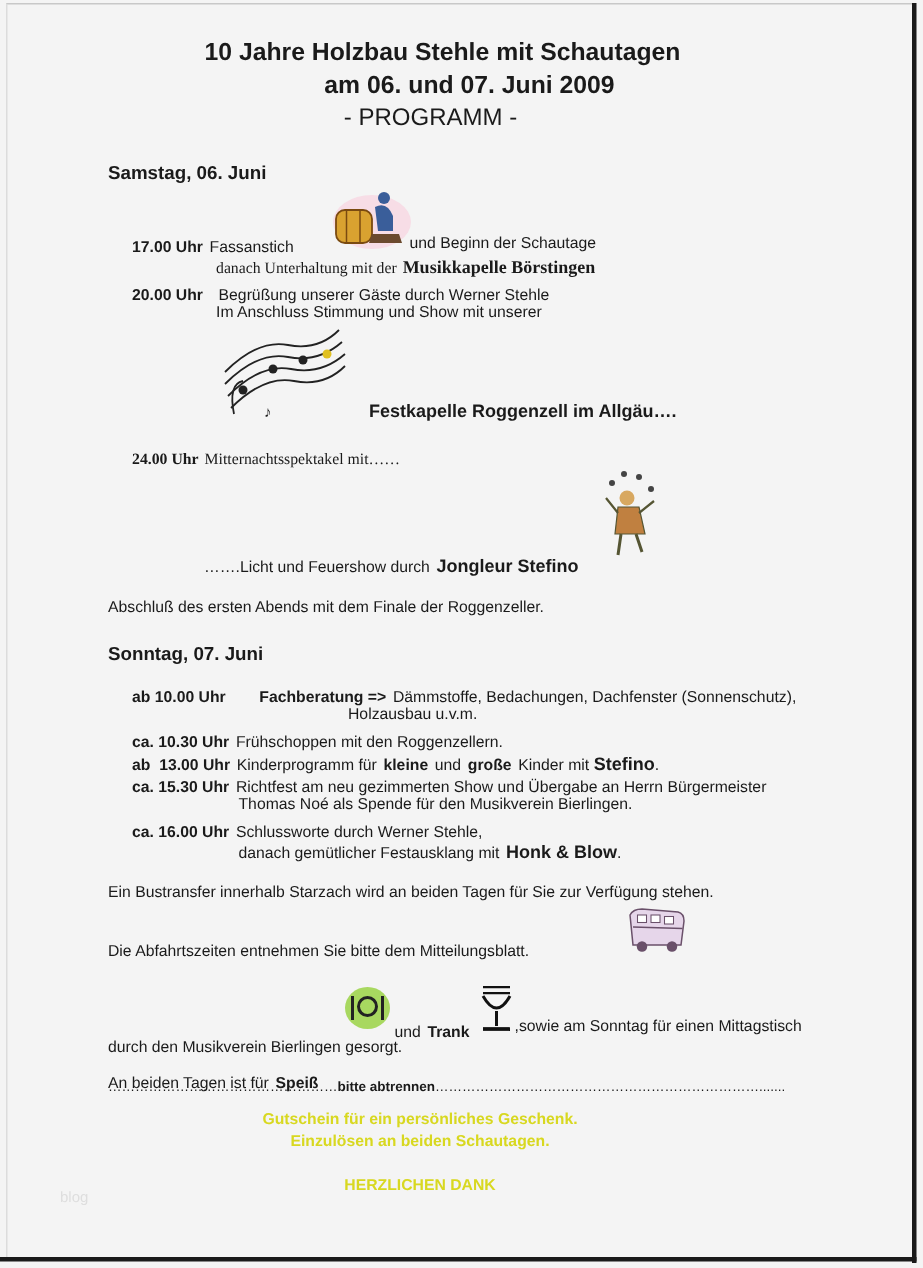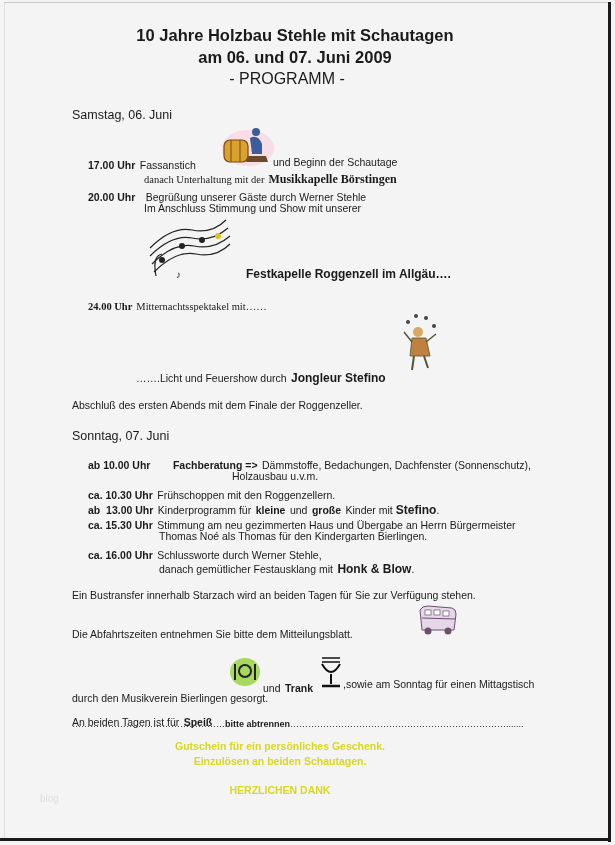--- a/index.html
+++ b/index.html
@@ -10,38 +10,38 @@
   .page {
     position: absolute; left: 4px; top: 2px; width: 604px; height: 836px;
     background: #f4f4f4; border-top: 1px solid #c8c8c8; border-left: 1px solid #dcdcdc;
     box-sizing: border-box;
   }
   .frame-right { position: absolute; left: 608px; top: 2px; width: 3px; height: 840px; background: #1a1a1a; }
   .frame-bottom { position: absolute; left: 0; top: 838px; width: 611px; height: 3px; background: #1a1a1a; }
   .abs { position: absolute; white-space: nowrap; }
   .title { font-weight: bold; font-size: 16.5px; text-align: center; left: 0; width: 590px; }
   .subtitle { font-size: 16px; text-align: center; left: 0; width: 590px; }
-  .day { font-weight: normal; font-size: 12.5px; }
+  .day { font-weight: bold; font-size: 12.5px; }
   .t { font-size: 10.5px; }
   .b { font-weight: bold; }
   .big { font-weight: bold; font-size: 12px; }
   .time { font-weight: bold; font-size: 10.5px; }
   .yellow { color: #d8d820; font-size: 10.5px; font-weight: bold; text-align: center; left: 0; width: 600px; }
   .wm { color: #dedede; font-size: 10px; }
   .img { position: absolute; }
 </style>
 </head>
 <body>
 
 <div class="page"></div>
 <div class="frame-right"></div>
 <div class="frame-bottom"></div>
 
 <div class="abs title" style="top:26px;">10 Jahre Holzbau Stehle mit Schautagen</div>
-<div class="abs title" style="top:48px;">am 06. und 07. Juni 2009</div>
+<div class="abs title" style="top:48px;padding-left:18px;">am 06. und 07. Juni 2009</div>
 <div class="abs subtitle" style="top:70px; left:-8px;">-  PROGRAMM -</div>
 
 <div class="abs day" style="left:72px; top:108px;">Samstag, 06. Juni</div>
 
 <div class="img" style="left:218px; top:124px; width:56px; height:44px;">
   <svg width="56" height="44" viewBox="0 0 56 44">
     <ellipse cx="30" cy="24" rx="26" ry="18" fill="#f7dde6"></ellipse>
     <rect x="6" y="16" width="24" height="22" rx="6" fill="#d9a230" stroke="#7a4a10" stroke-width="1.2"></rect>
     <line x1="13" y1="16" x2="13" y2="38" stroke="#7a4a10" stroke-width="1"></line>
     <line x1="22" y1="16" x2="22" y2="38" stroke="#7a4a10" stroke-width="1"></line>
@@ -126,23 +126,23 @@
   <span class="time" style="white-space:pre;">ab  13.00 Uhr</span>
   <span class="t">Kinderprogramm für</span>
   <span class="time">kleine</span>
   <span class="t">und</span>
   <span class="time">große</span>
   <span class="t">Kinder mit</span><span class="big" style="margin-left:3px;">Stefino</span><span class="t">.</span>
 </div>
 
 <div class="abs" style="left:88px; top:515px;">
   <span class="time">ca. 15.30 Uhr</span>
-  <span class="t">Stimmung am neu gezimmerten Haus und Übergabe an Herrn Bürgermeister</span>
-</div>
-<div class="abs t" style="left:159px; top:530px;">Thomas Noé als Thomas für den Kindergarten Bierlingen.</div>
+  <span class="t">Richtfest am neu gezimmerten Show und Übergabe an Herrn Bürgermeister</span>
+</div>
+<div class="abs t" style="left:159px; top:530px;">Thomas Noé als Spende für den Musikverein Bierlingen.</div>
 
 <div class="abs" style="left:88px; top:545px;">
   <span class="time">ca. 16.00 Uhr</span>
   <span class="t">Schlussworte durch Werner Stehle,</span>
 </div>
 <div class="abs" style="left:159px; top:559px;">
   <span class="t">danach gemütlicher Festausklang mit</span>
   <span class="big">Honk &amp; Blow</span><span class="t">.</span>
 </div>
 

